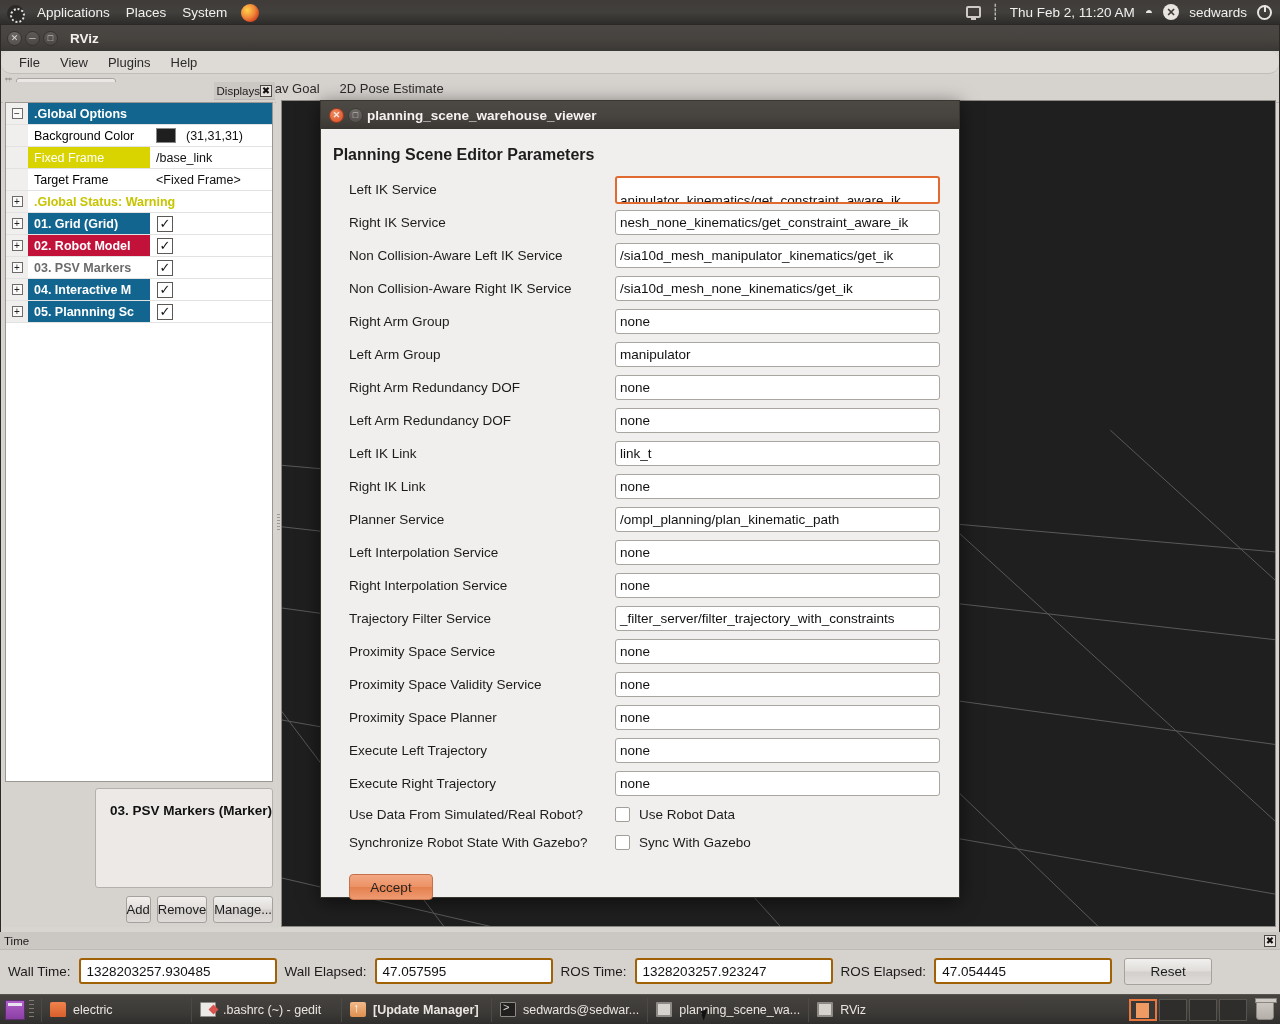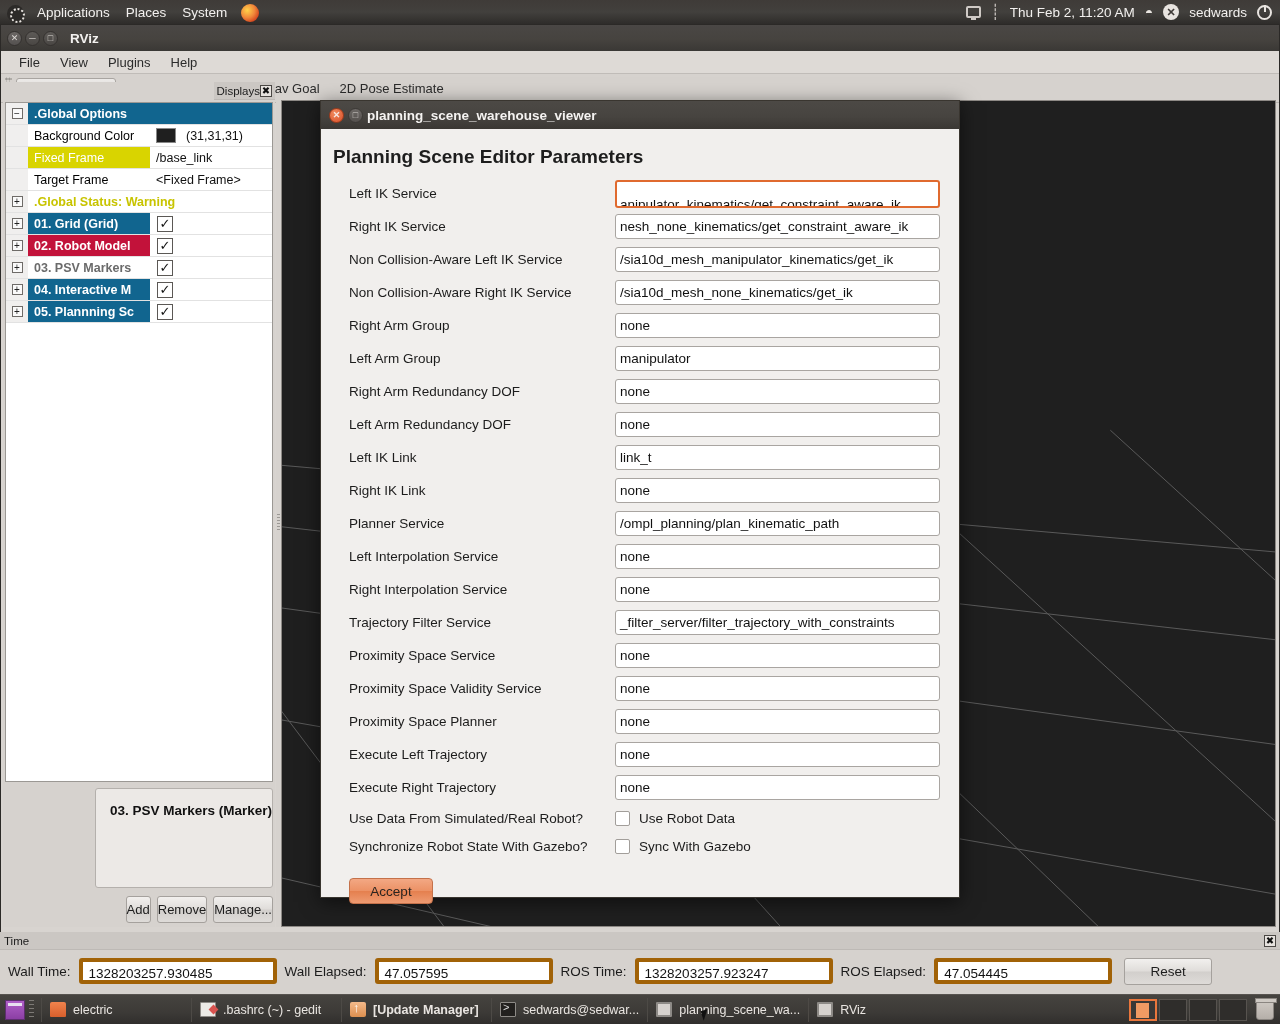--- a/index.html
+++ b/index.html
@@ -85,21 +85,21 @@
     background: linear-gradient(to bottom, #5d5a57, #4a4744);
     border: 1px solid #34312f;
   }
   .wbtn.close { background: linear-gradient(to bottom, #6b6764, #545150); }
   .rviz-title { font-size: 13.5px; font-weight: bold; margin-left: 9px; color: #f3f1ef; }
 
   .menubar {
     height: 23px; background: #dedad6;
     border-bottom: 1px solid #c0bcb8;
     display: flex; align-items: center; padding-left: 8px;
-    font-size: 13px; color: #2b2b2b;
+    font-size: 13px; color: #2b2b2b; border-radius: 10px;
   }
   .menubar span { padding: 2px 10px; }
 
   .toolbar {
     height: 29px; background: #d6d2ce;
     display: flex; align-items: center; padding-left: 4px;
     font-size: 13px; color: #2b2b2b;
     border-bottom: 1px solid #b9b5b1;
   }
   .grip {
@@ -222,21 +222,21 @@
   .dwbtn {
     width: 15px; height: 15px; border-radius: 50%; margin-right: 4px;
     display: inline-flex; align-items: center; justify-content: center;
     font-size: 9px; color: #f7e9e4; font-weight: bold;
   }
   .dwbtn.close { background: radial-gradient(circle at 35% 30%, #f08a5d, #d9502a); border: 1px solid #a33b1b; }
   .dwbtn.max   { background: linear-gradient(to bottom, #6c6865, #54504d); border: 1px solid #3c3936; color: #d3cfcb; }
   .dlg-title { font-size: 13.5px; font-weight: bold; color: #f5f3f1; }
   .dlg-body { padding: 12px 16px 0 12px; }
   .dlg-heading {
-    font-size: 19px; font-weight: bold; color: #1d1d1d;
+    font-size: 16px; font-weight: bold; color: #1d1d1d;
     margin: 5px 0 9px 0;
   }
   .frow {
     display: flex; align-items: center; height: 33px;
   }
   .flabel {
     flex: 0 0 282px; font-size: 13.5px; color: #1c1c1c;
     padding-left: 16px;
   }
   .finput {
@@ -273,21 +273,21 @@
     height: 18px; background: #cbc7c3; font-size: 11.5px;
     display: flex; align-items: center; padding: 0 4px;
     color: #1b1b1b; border-bottom: 1px solid #bdb9b5;
   }
   .time-title .spacer { margin-left: auto; }
   .time-row {
     display: flex; align-items: center; height: 42px; padding: 0 8px; gap: 8px;
   }
   .tlabel { font-size: 13.5px; color: #1c1c1c; }
   .tinput {
-    height: 26px; background: #fff; border: 4px solid #a16207; border-radius: 3px;
+    height: 26px; background: #fff; border: 2px solid #a16207; border-radius: 3px;
     font-size: 13.5px; color: #111; padding: 0 6px; line-height: 24px;
     overflow: hidden; white-space: nowrap;
   }
   .tinput.w1 { width: 198px; }
   .tinput.w2 { width: 178px; }
   .reset-btn {
     width: 88px; height: 27px; margin-left: 4px;
     background: linear-gradient(to bottom, #f2f0ee 0%, #e0ddda 48%, #d2cfcc 52%, #dedbd8 100%);
     border: 1px solid #a5a19d; border-radius: 3px;
     font-size: 13.5px; color: #1d1d1d;

